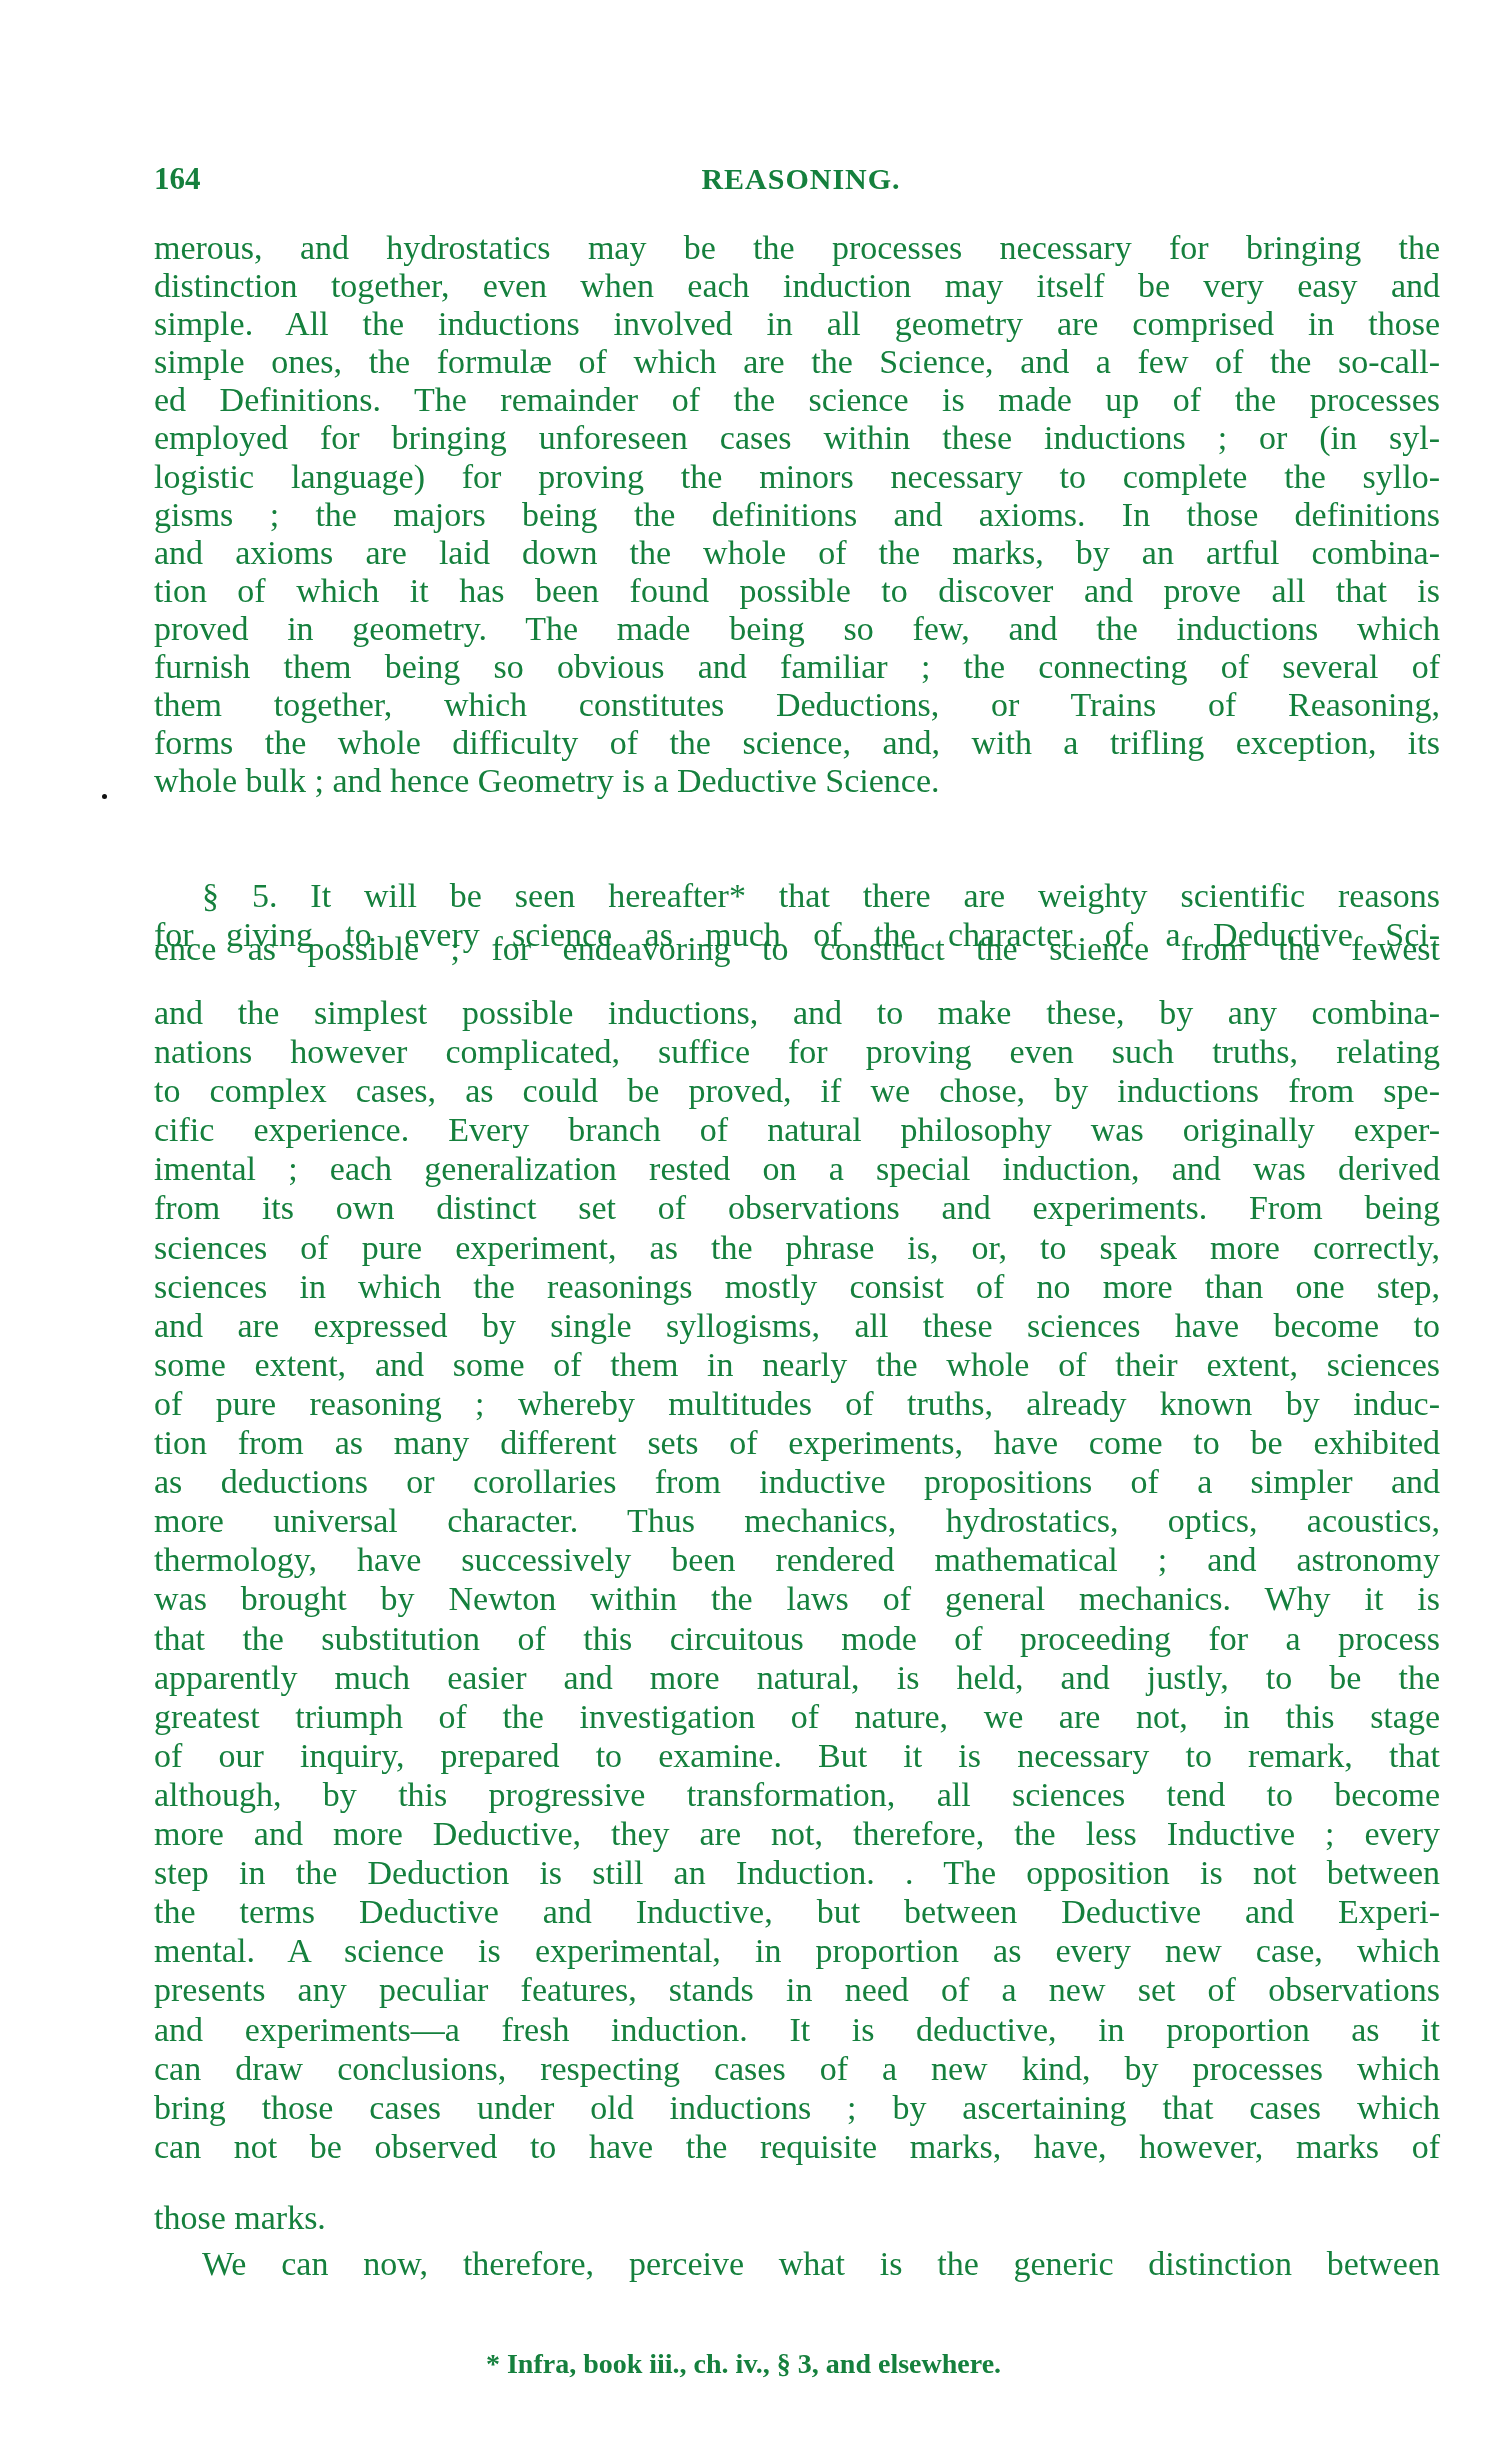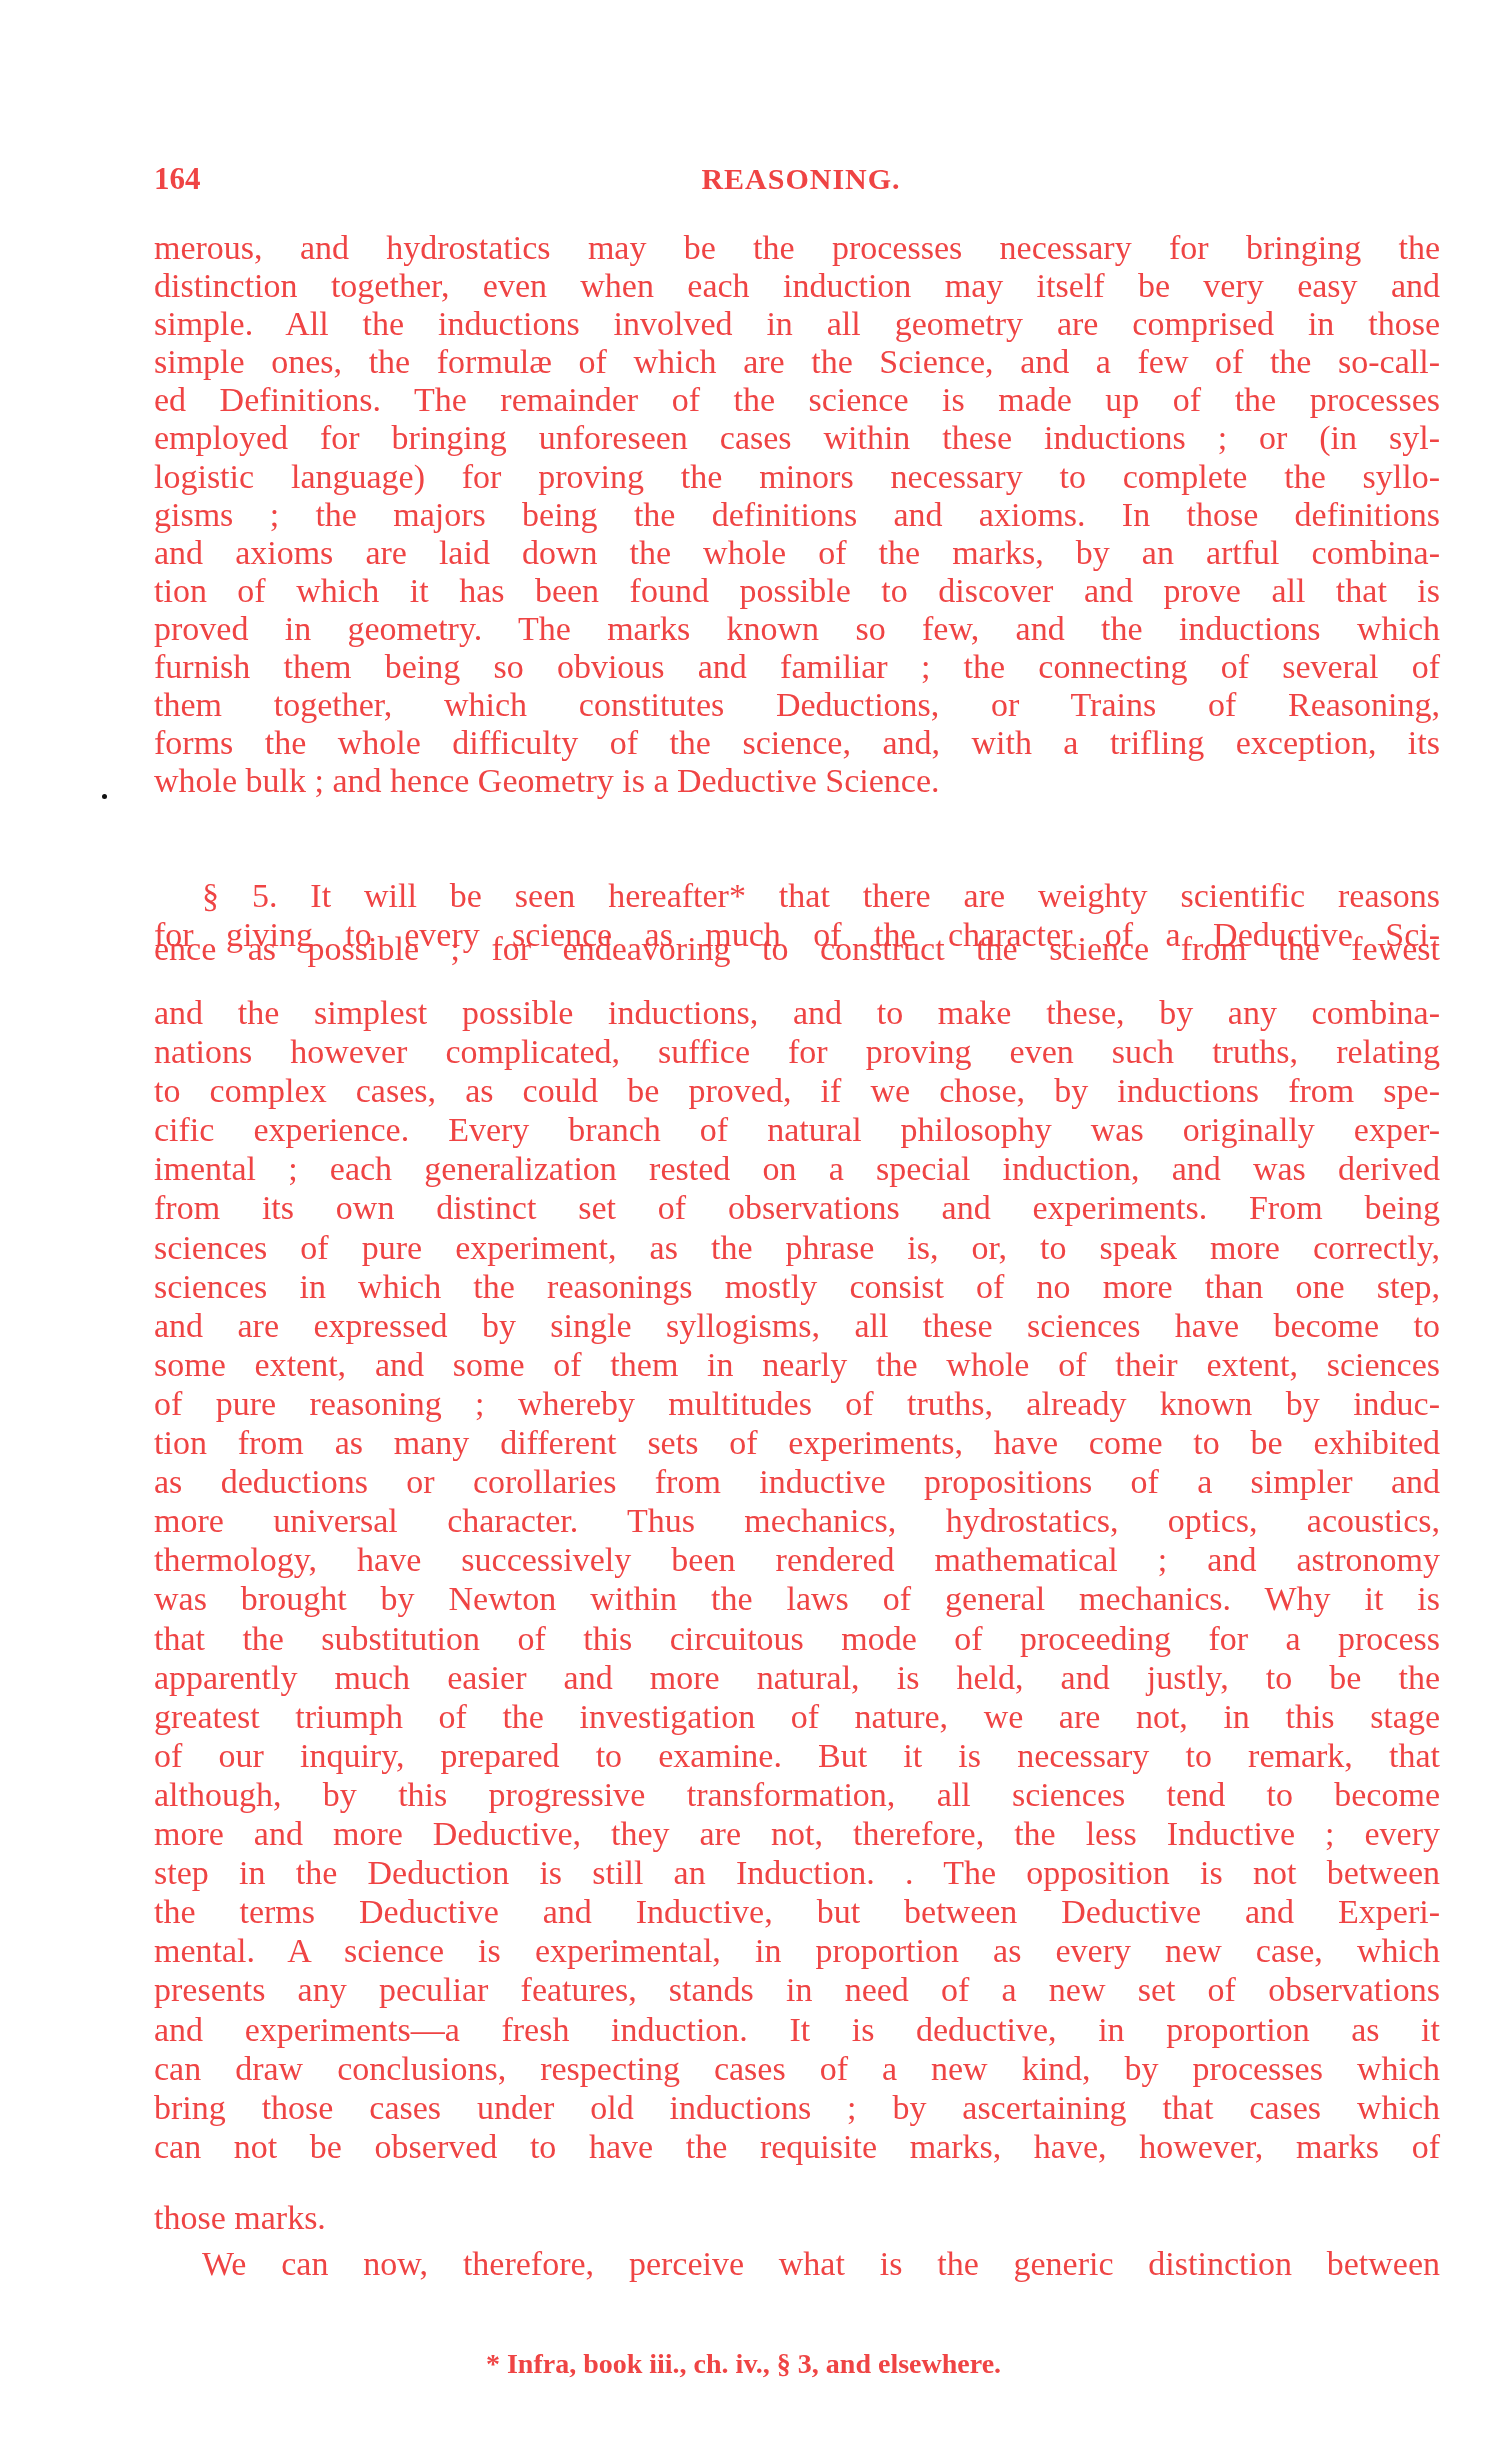--- a/index.html
+++ b/index.html
@@ -1,17 +1,17 @@
 <!DOCTYPE html>
 <html><head>
   <meta charset="utf-8">
   <style>
     html, body { margin: 0; padding: 0; background: #ffffff; }
     body { width: 1487px; height: 2459px; position: relative; overflow: hidden; }
-    .page { position: absolute; left: 0; top: 0; width: 1487px; height: 2459px; background: #ffffff; color: #ef4444;
+    .page { position: absolute; left: 0; top: 0; width: 1487px; height: 2459px; background: #ffffff; color: #15803d;
             font-family: "Liberation Serif", "DejaVu Serif", serif; }
     .running-head { position: absolute; top: 159px; left: 154px; width: 1286px; height: 40px; }
     .page-number { position: absolute; left: 0; top: 0; font-size: 31px; line-height: 40px; font-weight: bold; }
     .running-title { position: absolute; left: 0; width: 1294px; text-align: center; top: 0; font-size: 30px; line-height: 40px;
                      font-weight: bold; letter-spacing: 1px; }
     .body-text { position: absolute; left: 154px; top: 0; width: 1286px; }
     .line { position: absolute; left: 0; width: 1286px; height: 38px; font-size: 34px; line-height: 38px;
             text-align: justify; text-align-last: justify; white-space: nowrap; overflow: visible; }
     .line.last { text-align-last: left; }
     .line.indent { padding-left: 48px; width: 1238px; }
@@ -35,21 +35,21 @@
         <div class="line" style="top: 229px;">merous, and hydrostatics may be the processes necessary for bringing the</div>
         <div class="line" style="top: 267px;">distinction together, even when each induction may itself be very easy and</div>
         <div class="line" style="top: 305px;">simple.  All the inductions involved in all geometry are comprised in those</div>
         <div class="line" style="top: 343px;">simple ones, the formulæ of which are the Science, and a few of the so-call-</div>
         <div class="line" style="top: 381px;">ed Definitions.  The remainder of the science is made up of the processes</div>
         <div class="line" style="top: 419px;">employed for bringing unforeseen cases within these inductions ; or (in syl-</div>
         <div class="line" style="top: 458px;">logistic language) for proving the minors necessary to complete the syllo-</div>
         <div class="line" style="top: 496px;">gisms ; the majors being the definitions and axioms.  In those definitions</div>
         <div class="line" style="top: 534px;">and axioms are laid down the whole of the marks, by an artful combina-</div>
         <div class="line" style="top: 572px;">tion of which it has been found possible to discover and prove all that is</div>
-        <div class="line" style="top: 610px;">proved in geometry.  The marks known so few, and the inductions which</div>
+        <div class="line" style="top: 610px;">proved in geometry.  The made being so few, and the inductions which</div>
         <div class="line" style="top: 648px;">furnish them being so obvious and familiar ; the connecting of several of</div>
         <div class="line" style="top: 686px;">them together, which constitutes Deductions, or Trains of Reasoning,</div>
         <div class="line" style="top: 724px;">forms the whole difficulty of the science, and, with a trifling exception, its</div>
         <div class="line last" style="top: 762px;">whole bulk ; and hence Geometry is a Deductive Science.</div>
       </div>
       <div>
         <div class="line indent" style="top: 877px;">§ 5. It will be seen hereafter* that there are weighty scientific reasons</div>
         <div class="line" style="top: 916px;">for giving to every science as much of the character of a Deductive Sci-</div>
         <div class="line" style="top: 930px;">ence as possible ; for endeavoring to construct the science from the fewest</div>
         <div class="line" style="top: 994px;">and the simplest possible inductions, and to make these, by any combina-</div>

